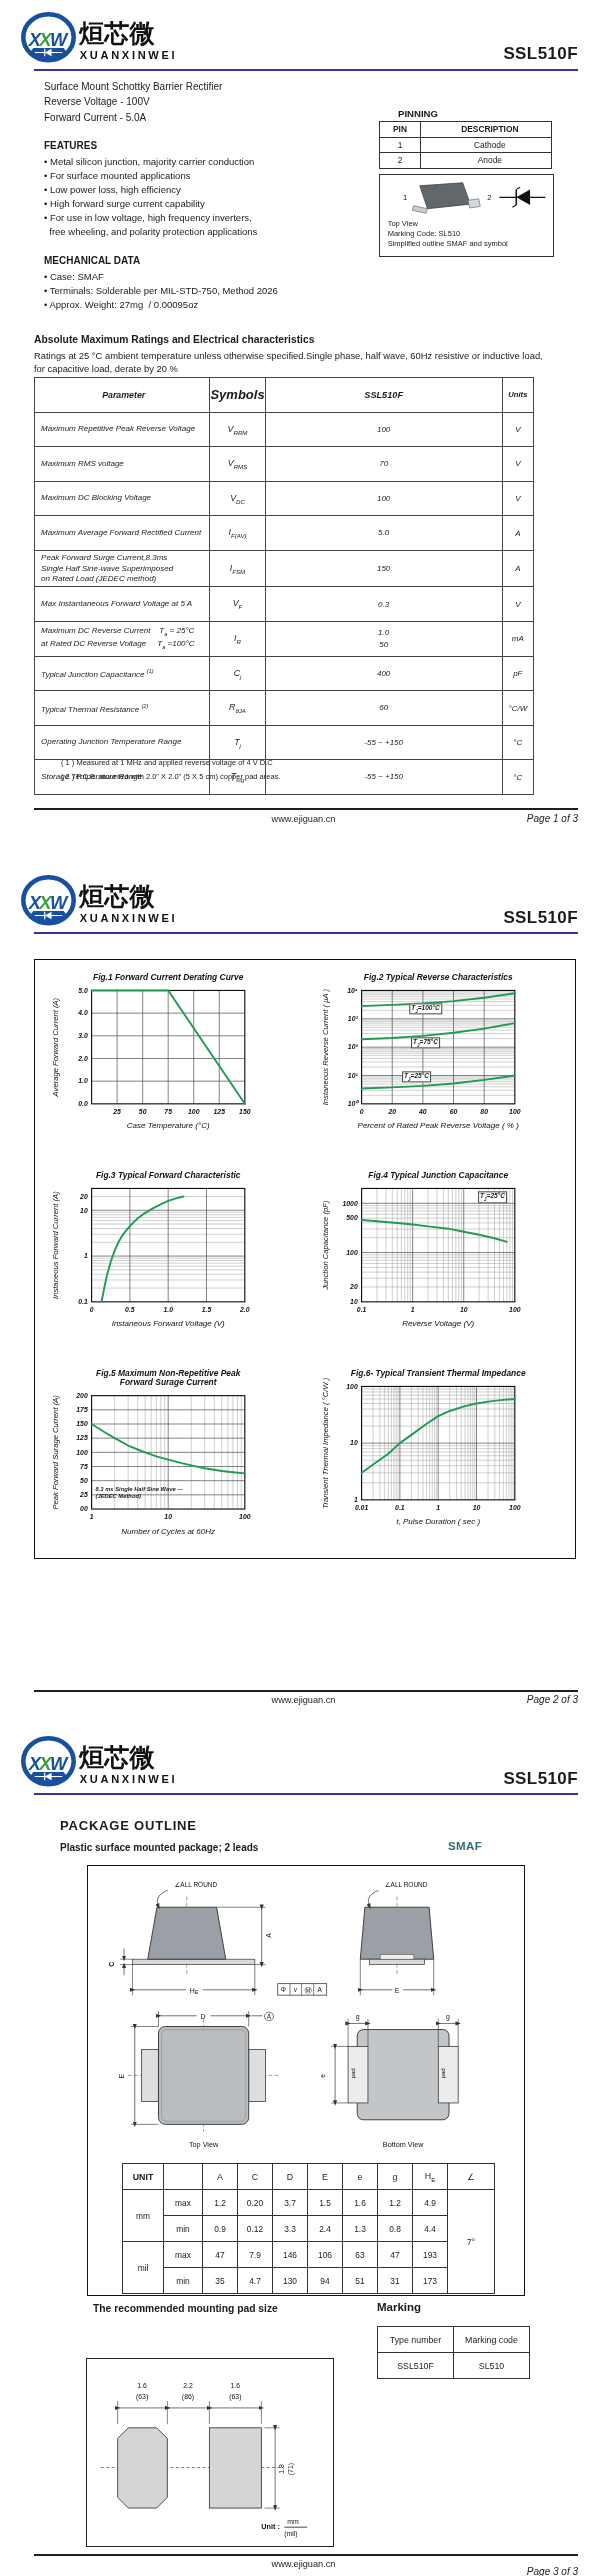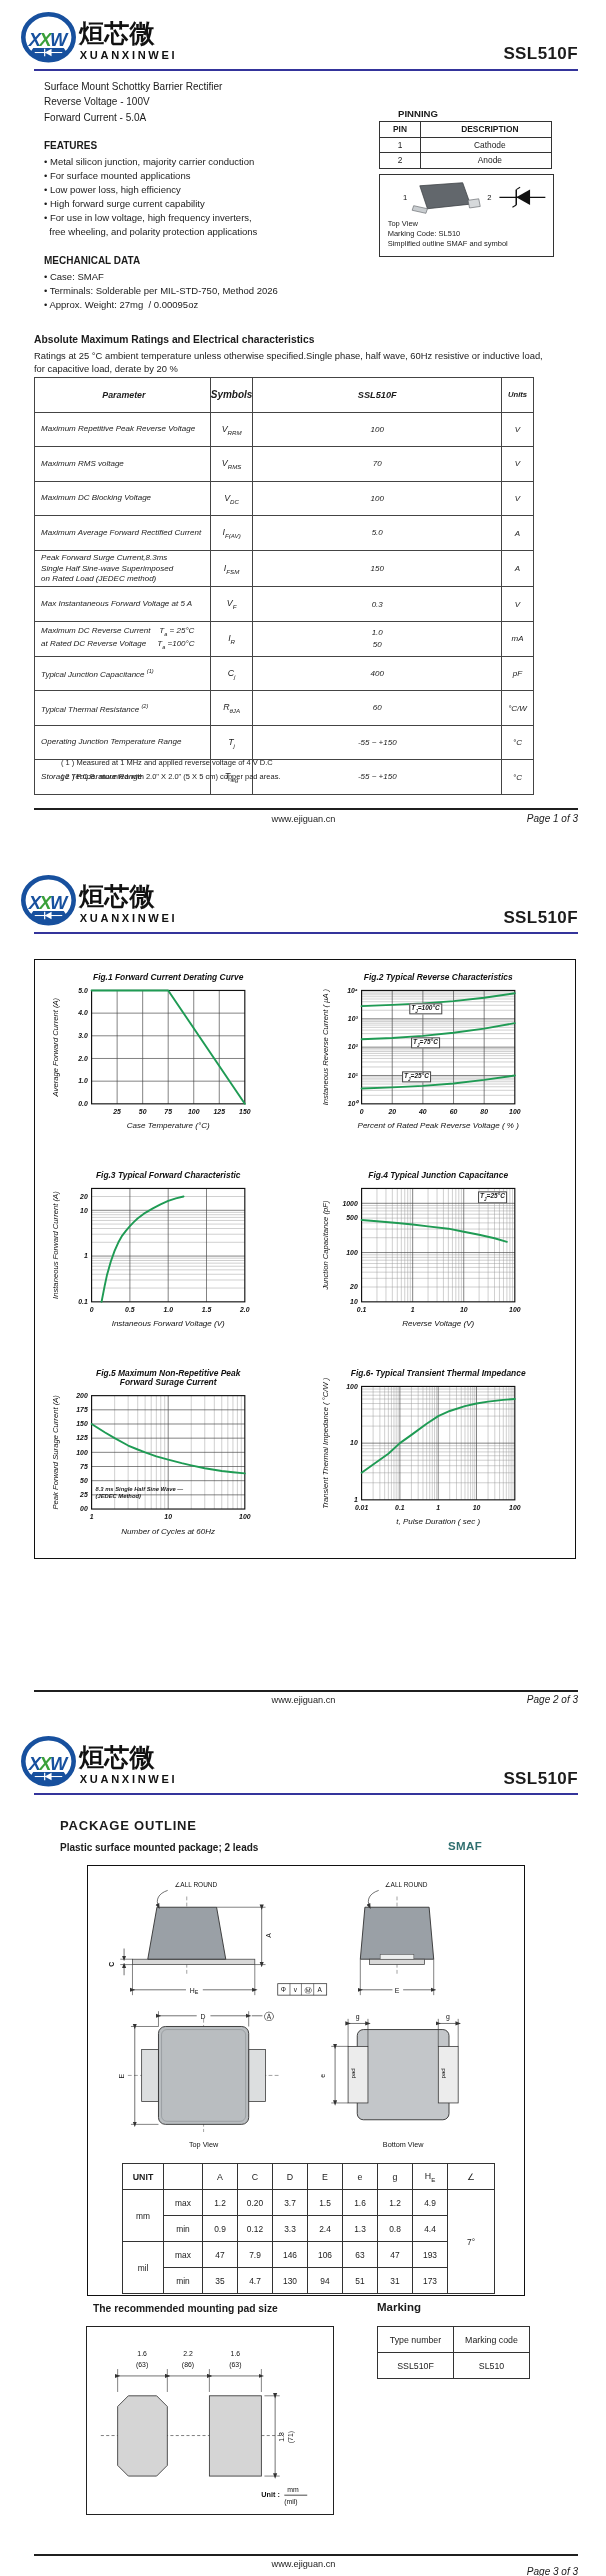--- a/index.html
+++ b/index.html
@@ -32,21 +32,21 @@
   .rtab{width:500px;font-size:8px;border:1.5px solid #222;font-style:italic;}
   .rtab th,.rtab td{border:0.8px solid #444;padding:0;}
   .rtab th{height:29px;}
   .rtab td{height:29px;}
   .rtab .p{width:167px;text-align:left;padding:2.3px 3.1px 2.3px 6.1px;}
   .rtab .p div{white-space:pre;line-height:10.3px;}
   .rtab .s{width:37px;text-align:center;font-size:8.8px;}
   .rtab .v{width:302px;text-align:center;}
   .rtab .v div{line-height:11.5px;}
   .rtab .u{width:34px;text-align:center;font-size:8px;}
-  .rtab th.ph{font-size:8.8px;} .rtab th.sh{font-size:10px;} .rtab th.vh{font-size:9.2px;} .rtab th.uh{font-size:7.7px;}
+  .rtab th.ph{font-size:8.8px;} .rtab th.sh{font-size:13px;} .rtab th.vh{font-size:9.2px;} .rtab th.uh{font-size:7.7px;}
   sub{font-size:70%;} sup{font-size:70%;}
   .fnote{font-size:7.5px;line-height:13.8px;}
   
   .chartbox{position:absolute;border:1.9px solid #101010;font-style:italic;}
   #figs{display:grid;grid-template-columns:1fr 1fr;row-gap:7.7px;padding-top:9.2px;}
   .fig{position:relative;width:253px;height:190px;margin:0 auto;}
   .chlabel{position:absolute;font-size:6.5px;font-weight:bold;background:#fff;border:0.8px solid #444;padding:0 1.5px;white-space:nowrap;transform:translate(-50%,-50%);}
   .chnote{position:absolute;font-size:5.8px;font-weight:bold;line-height:7.3px;white-space:nowrap;}
   
   .pkgbox{position:absolute;border:1.5px solid #111;background:#fff;}
@@ -782,21 +782,21 @@
               <td class="cd">94</td>
               <td class="cd">51</td>
               <td class="cd">31</td>
               <td class="cd">173</td>
             </tr>
           </tbody>
       </table>
     </div>
 
     <div class="sechead" style="left:93px;top:585px;font-size:10.3px;">The recommended mounting pad size</div>
-    <div class="padbox" style="left:86px;top:608px;width:246px;height:187px;">
+    <div class="padbox" style="left:86px;top:640px;width:246px;height:187px;">
       <svg width="244" height="185" viewBox="0 0 319 242">
         <defs>
           <marker id="ar2" markerWidth="8" markerHeight="8" refX="4" refY="4" orient="auto">
               <path d="M0,1 L8,4 L0,7 z" fill="#333"></path>
             </marker>
         </defs>
         <line x1="18" y1="142" x2="256" y2="142" stroke="#444" stroke-width="0.9" stroke-dasharray="4,3"></line>
         <polygon points="54,90 91,90 105,104 105,181 91,195 54,195 40,181 40,104" fill="#d5d5d5" stroke="#333" stroke-width="1.1"></polygon>
         <rect x="160" y="90" width="68" height="105" fill="#d5d5d5" stroke="#333" stroke-width="1.1"></rect>
         <line x1="40" y1="85" x2="40" y2="55" stroke="#333" stroke-width="0.8"></line>

